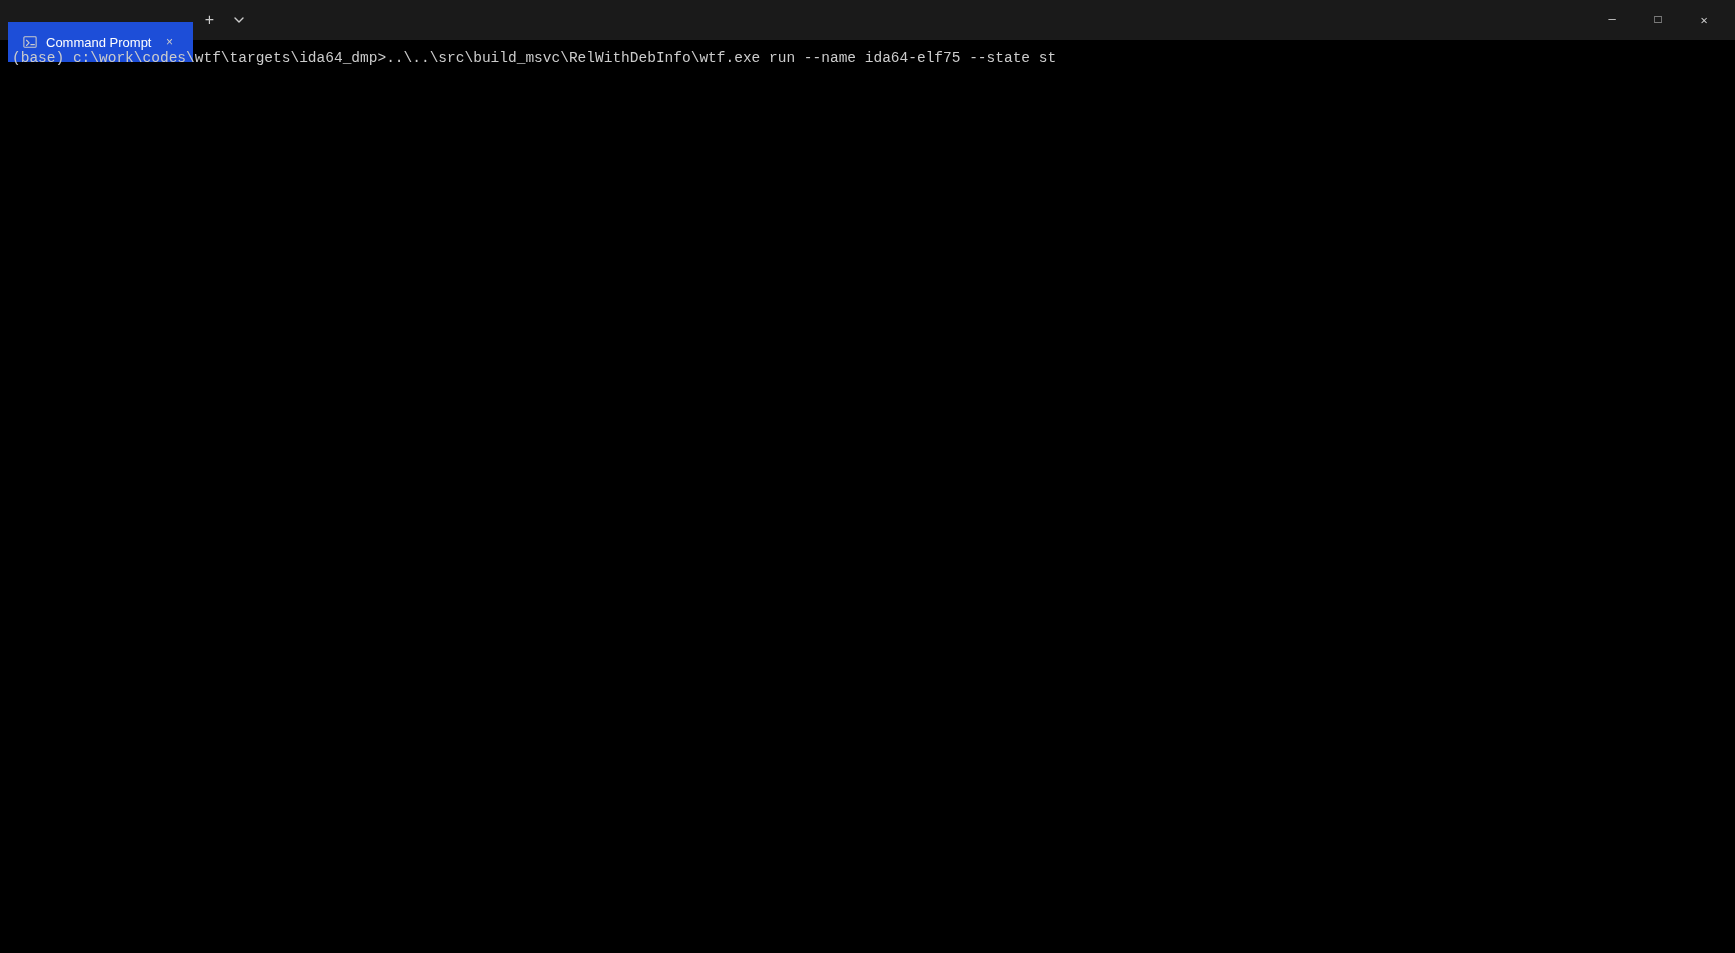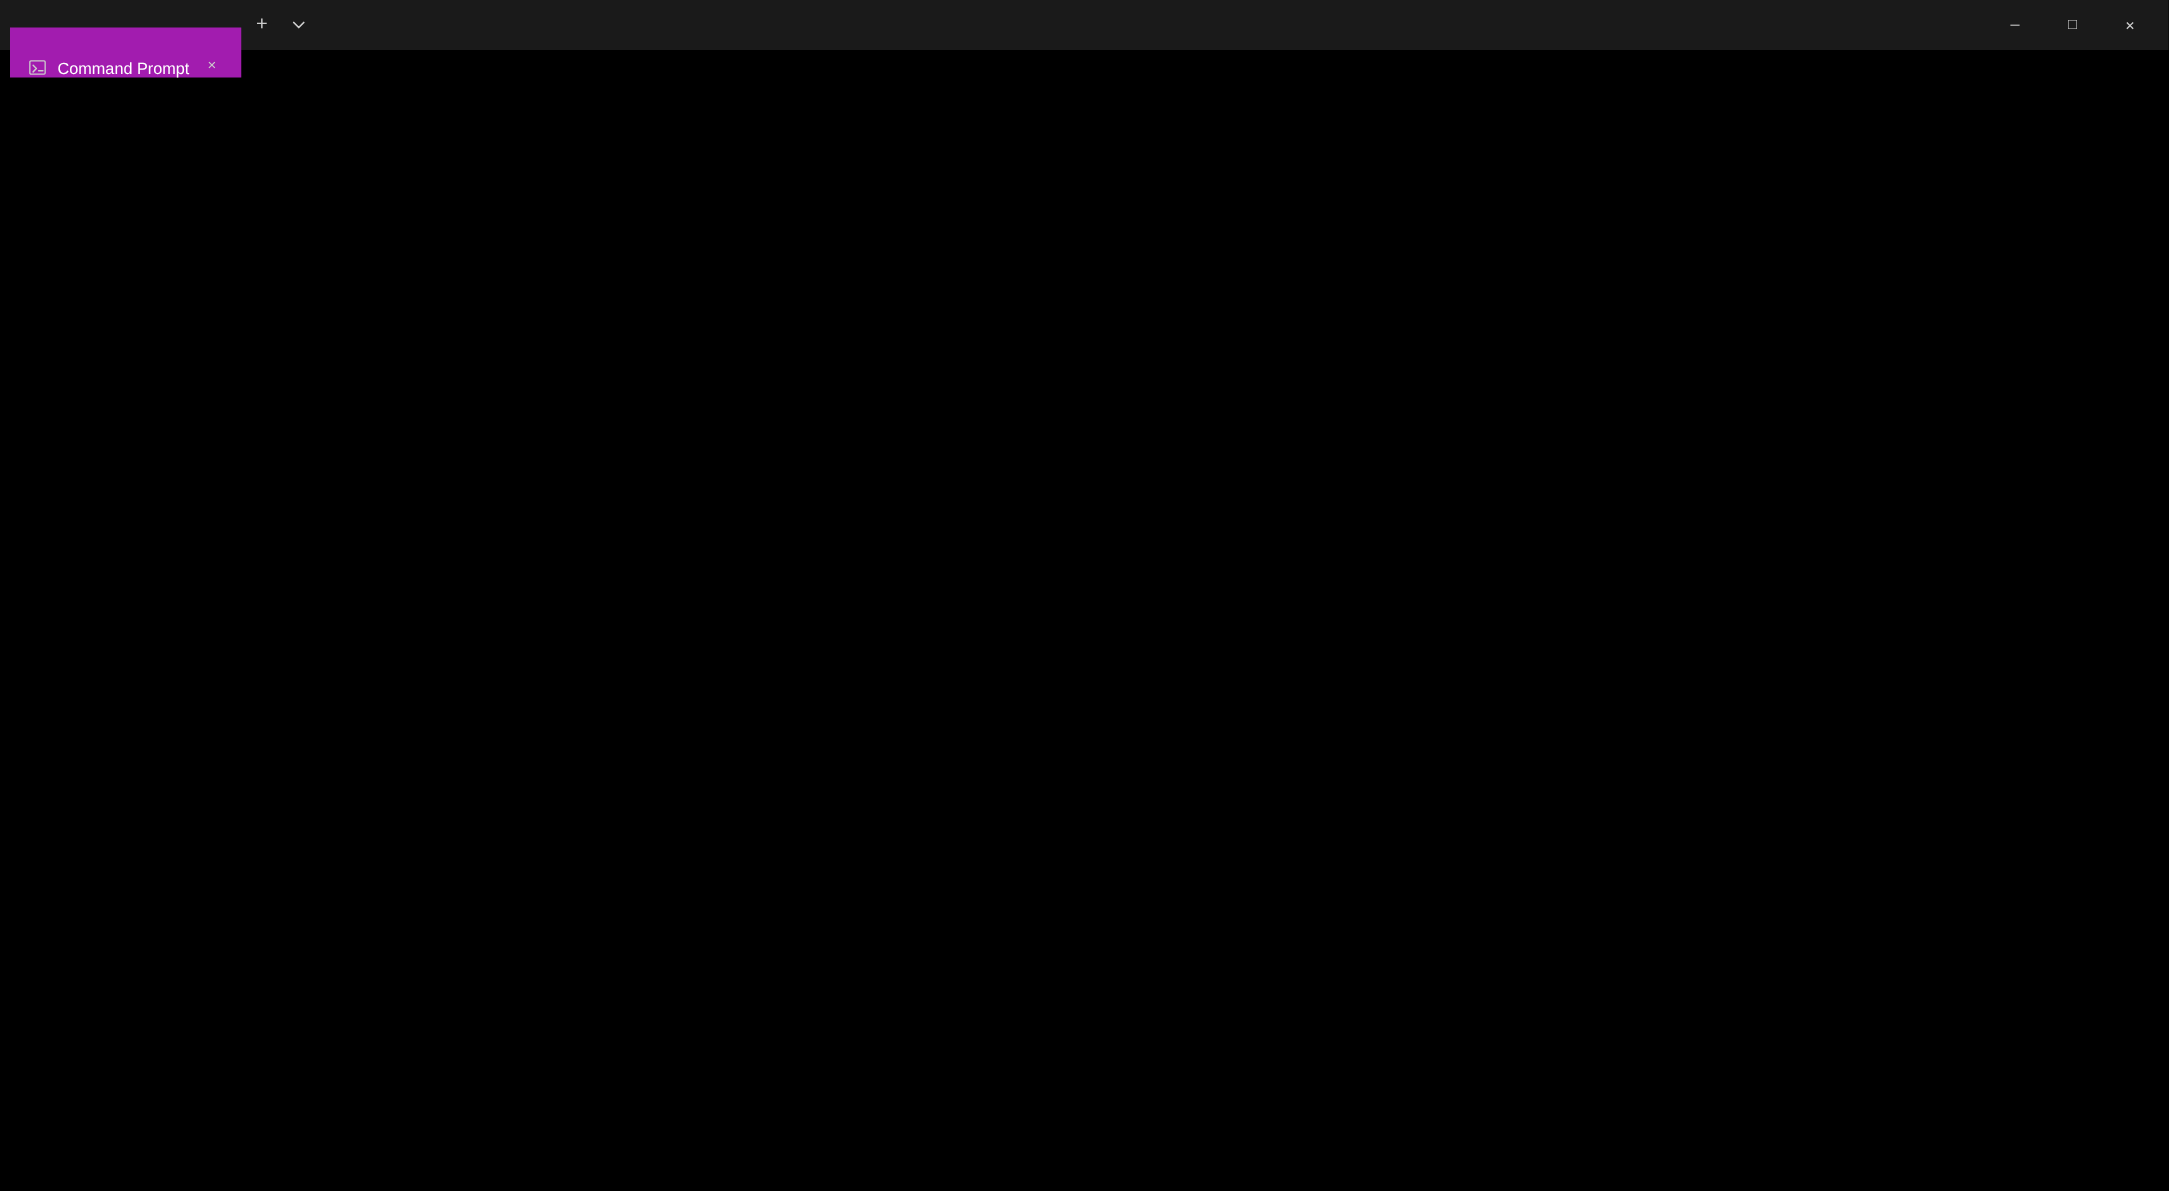--- a/index.html
+++ b/index.html
@@ -27,23 +27,23 @@
 
     .tab-area {
       display: flex;
       align-items: center;
       flex: 1;
       height: 100%;
     }
 
     .tab-active {
       display: flex;
-      align-items: flex-end;
+      align-items: center;
       gap: 8px;
-      background: #a21caf;
+      background: #1d4ed8;
       color: #fff;
       height: 100%;
       padding: 0 14px;
       font-size: 13px;
       font-family: 'Segoe UI', sans-serif;
       margin-top: 44px;
     }
 
     .tab-icon {
       width: 16px;
@@ -170,13 +170,14 @@
     </div>
   </div>
   <div class="window-controls">
     <div class="win-btn">—</div>
     <div class="win-btn">□</div>
     <div class="win-btn close-btn">✕</div>
   </div>
 </div>
 
 <div class="terminal-body">
+  <span class="command-line">(base) c:\work\codes\wtf\targets\ida64_dmp&gt;..\..\src\build_msvc\RelWithDebInfo\wtf.exe run --name ida64-elf75 --state st</span>
 </div>
 
 </body></html>

